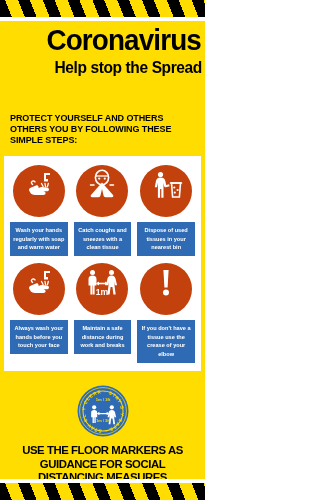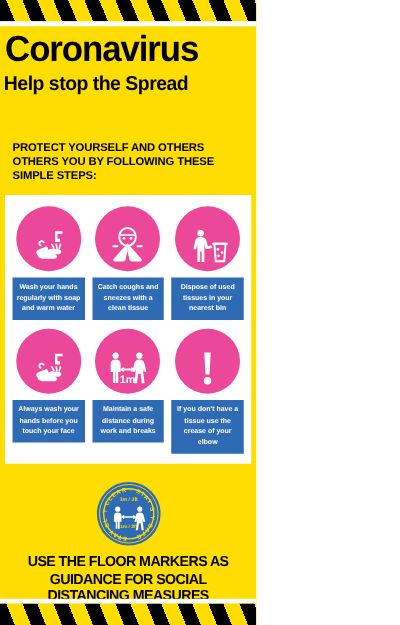--- a/index.html
+++ b/index.html
@@ -43,21 +43,21 @@
   }
   .hazard-rule.top { top: 17px; }
   .hazard-rule.bottom { bottom: 17px; }
 
   
   .headline-block {
     position: absolute;
     top: 26px;
     left: 0;
     width: 205px;
-    text-align: left;
+    text-align: right;
   }
   .title {
     font-size: 29px;
     font-weight: bold;
     color: #000000;
     letter-spacing: -0.9px;
     line-height: 1;
     margin: 0;
     font-family: "Liberation Sans", sans-serif;
     transform: scaleX(0.96);
@@ -107,23 +107,23 @@
     padding: 0 3px;
     display: flex;
     flex-direction: column;
     align-items: center;
     margin-bottom: 7px;
   }
   .disc {
     width: 52px;
     height: 52px;
     border-radius: 50%;
-    background: #ec4899;
-    display: flex;
-    align-items: flex-end;
+    background: #c2410c;
+    display: flex;
+    align-items: flex-start;
     justify-content: center;
     margin-bottom: 5px;
   }
   .disc svg { display: block; }
   .caption {
     width: 100%;
     background: #2F6BB5;
     color: #ffffff;
     font-size: 5.6px;
     font-weight: bold;

